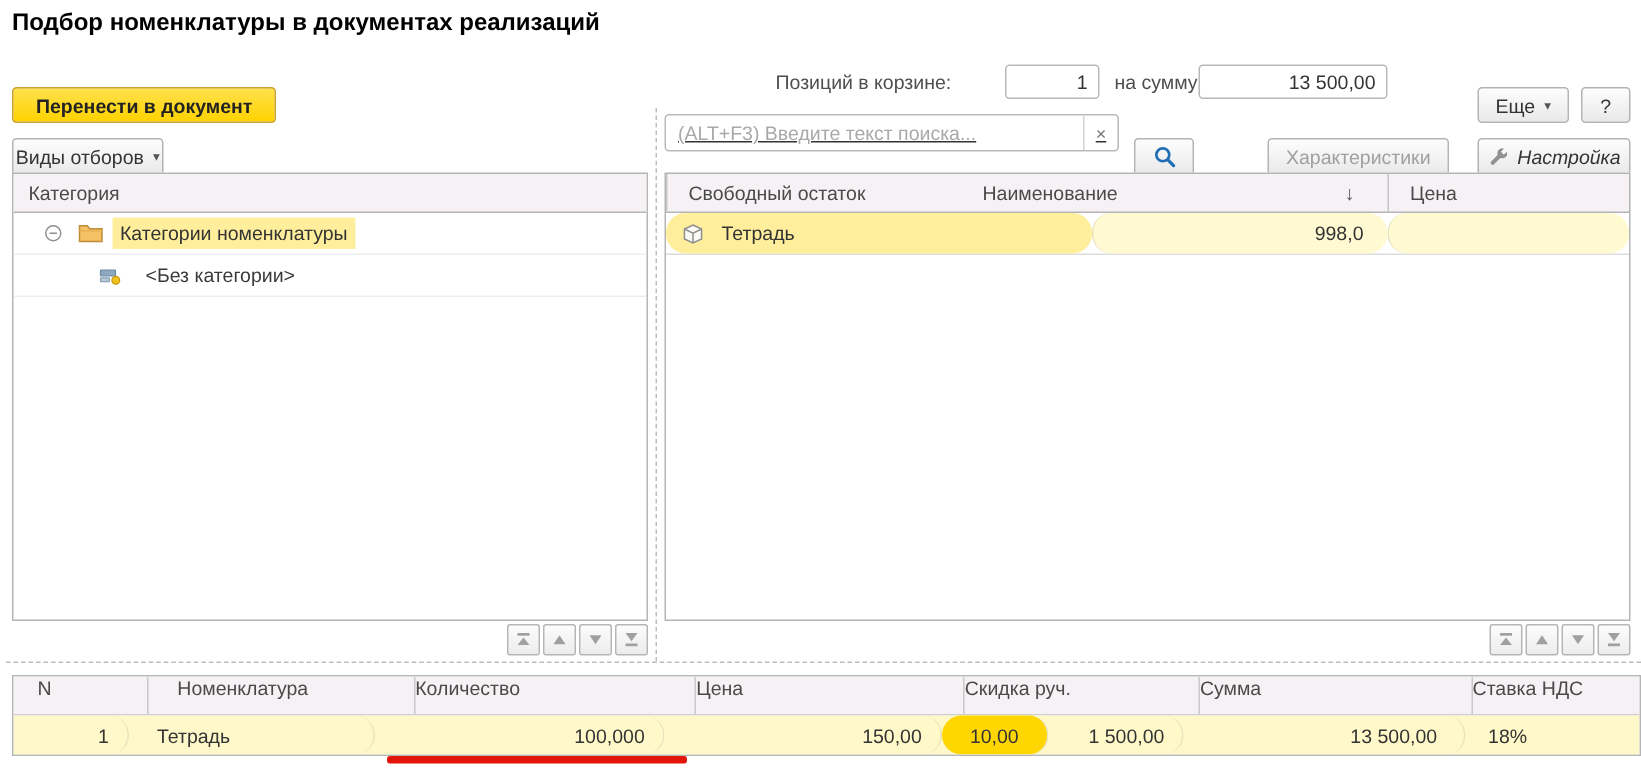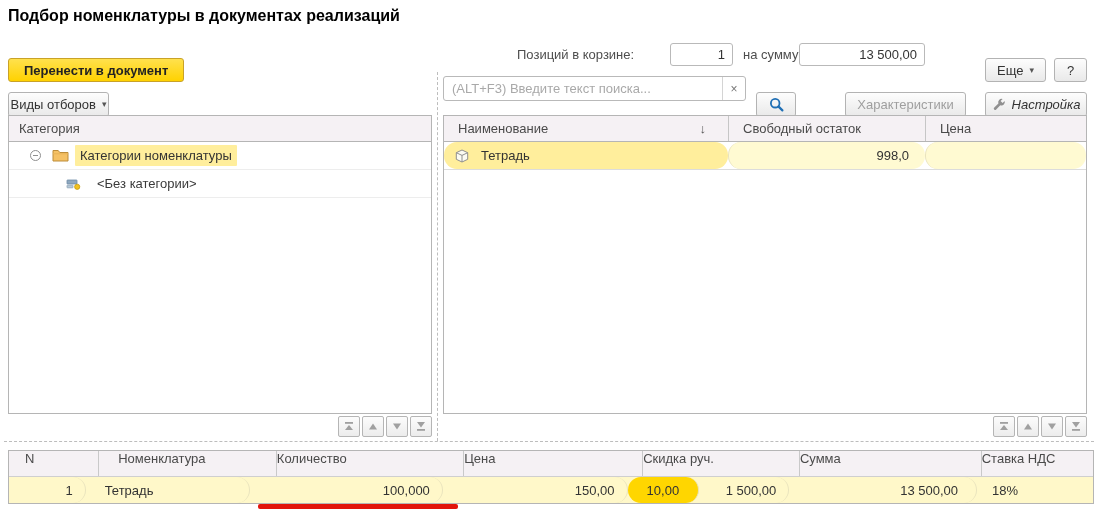--- a/index.html
+++ b/index.html
@@ -85,21 +85,21 @@
 </button>
 <button class="btn" style="left:1054px;top:42px;width:33px;height:24px;">
   <span>?</span>
 </button>
 
 <button class="btn" style="left:8px;top:76px;width:101px;height:25px;">
   <span>Виды отборов</span>
   <span class="arrow">▾</span>
 </button>
 
-<div class="search-box" style="left:443px;top:76px;width:303px;">
+<div class="search-box" style="left:443px;top:76px;width:303px;text-decoration:underline;">
   <input placeholder="(ALT+F3) Введите текст поиска..." style="">
   <div class="clear-seg">
     <span>×</span>
   </div>
 </div>
 
 <button class="btn" style="left:756px;top:76px;width:40px;height:25px;">
   <span>
     <svg width="15" height="15" viewBox="0 0 15 15">
       <circle cx="6.2" cy="6.2" r="4.3" fill="none" stroke="#1f6fb5" stroke-width="1.8"></circle>
@@ -144,26 +144,26 @@
         <rect x="1" y="7.2" width="6" height="2.6" rx="0.5" fill="#b7c8d6" stroke="#8aa2b6" stroke-width="0.8"></rect>
         <circle cx="11.2" cy="8.8" r="2.6" fill="#f2c11e" stroke="#c49a0c" stroke-width="0.8"></circle>
       </svg>
     </span>
     <span style="margin-left:16px;color:#3a3a3a;">&lt;Без категории&gt;</span>
   </div>
 </div>
 
 <div class="panel" style="left:443px;top:115px;width:644px;height:299px;">
   <div class="phead">
+    <div class="hcell hsep" style="width:197px;">
+      <span>Свободный остаток</span>
+    </div>
     <div class="hcell" style="width:284px;">
       <span>Наименование</span>
       <span style="margin-left:auto;margin-right:22px;color:#555;">↓</span>
-    </div>
-    <div class="hcell hsep" style="width:197px;">
-      <span>Свободный остаток</span>
     </div>
     <div class="hcell hsep" style="width:161px;">
       <span>Цена</span>
     </div>
   </div>
   <div style="display:flex;height:28px;border-bottom:1px solid #dcdcdc;box-sizing:border-box;">
     <div class="cell" style="width:284px;background:#ffee9c;padding-left:11px;">
       <span style="flex:none;">
         <svg width="14" height="14" viewBox="0 0 14 14">
           <path d="M7 1 L12.7 3.7 V10.3 L7 13 L1.3 10.3 V3.7 Z" fill="#fbfbf3" stroke="#8f8f8f" stroke-width="1"></path>

